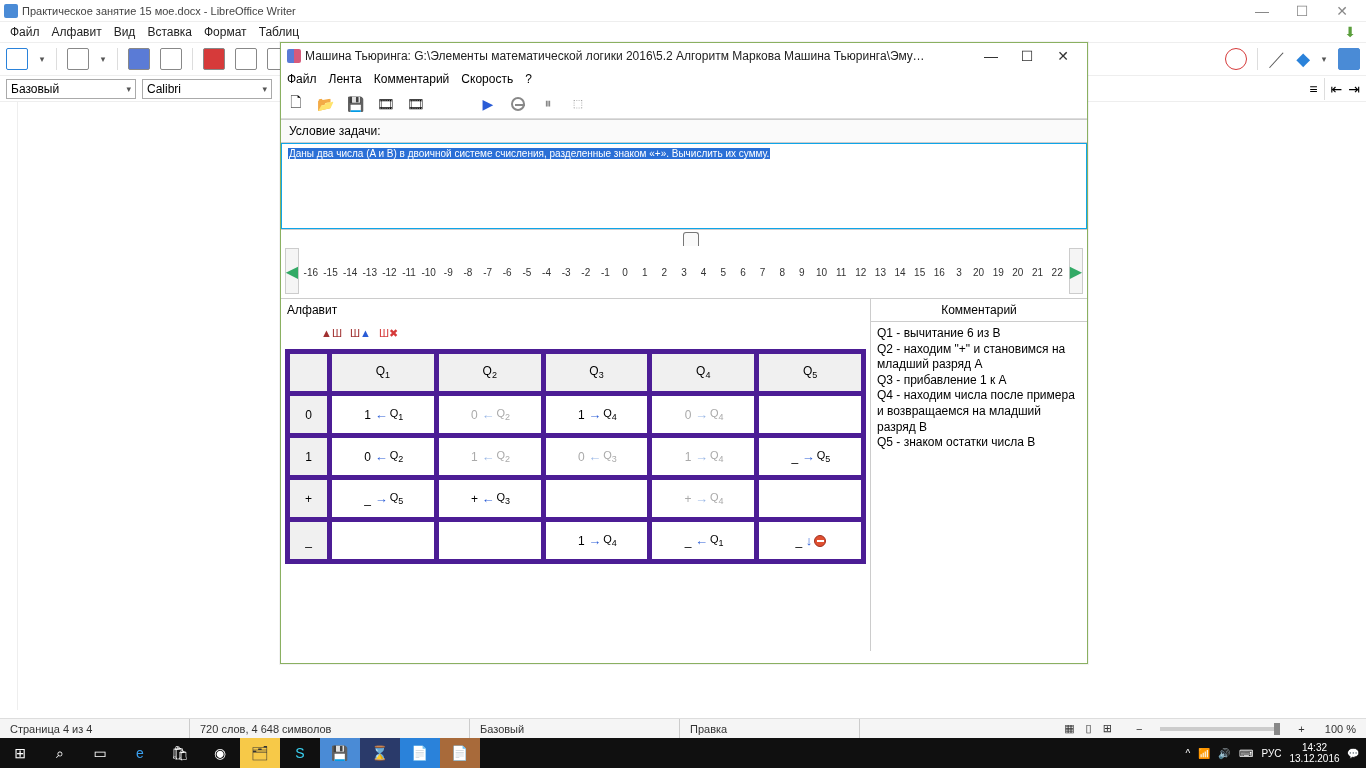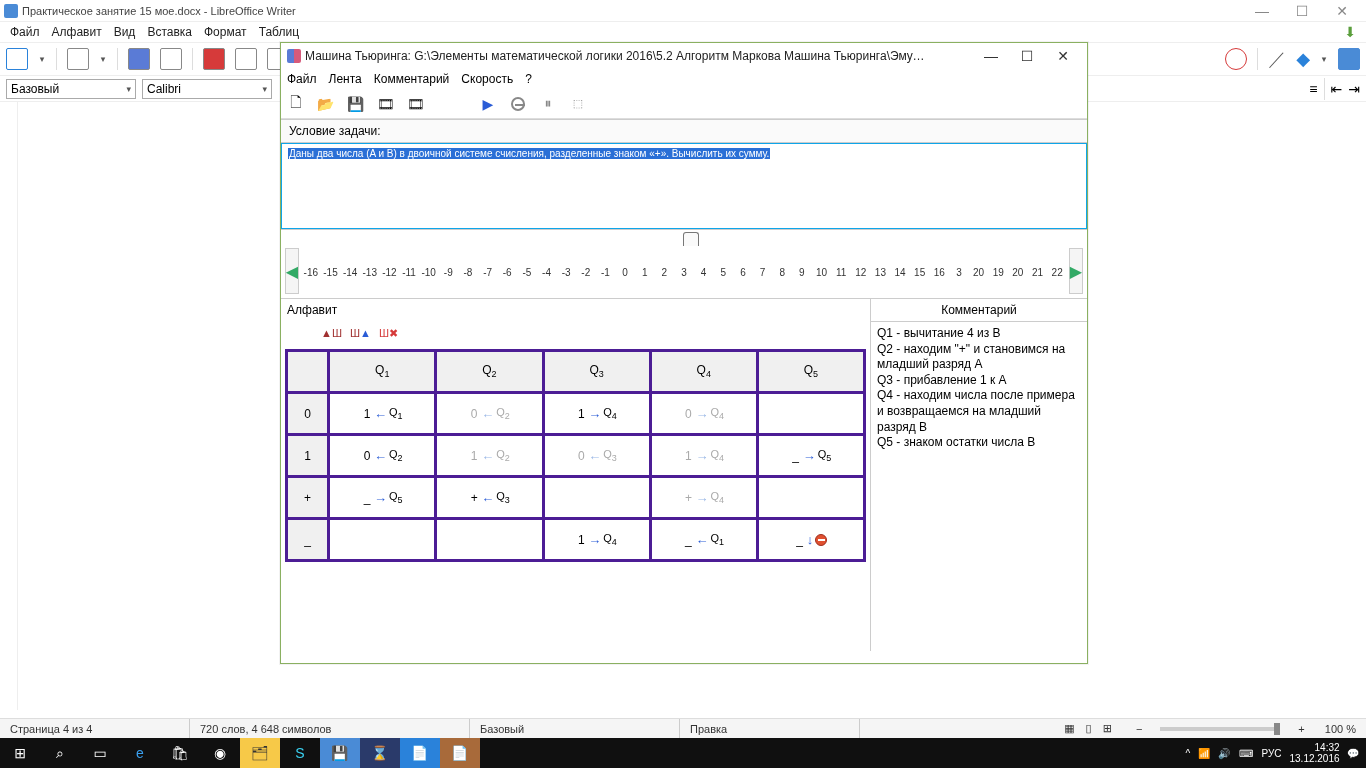--- a/index.html
+++ b/index.html
@@ -31,21 +31,21 @@
 .lo-status > div { padding: 0 10px; }
 .lo-status .sseg { border-right: 1px solid #ccc; height: 100%; display: flex; align-items: center; }
 .lo-status .flex { flex: 1; }
 .lo-status .zoom-slider { width: 120px; height: 4px; background: #ccc; position: relative; margin: 0 8px; }
 .lo-status .zoom-slider::after { content: ""; position: absolute; right: 0; top: -4px; width: 6px; height: 12px; background: #888; }
 
 
 .taskbar { position: absolute; left: 0; bottom: 0; width: 1366px; height: 30px; background: #101010; display: flex; align-items: center; }
 .taskbar .ti { width: 40px; height: 30px; display: flex; align-items: center; justify-content: center; color: #fff; font-size: 14px; }
 .taskbar .tray { margin-left: auto; display: flex; align-items: center; color: #fff; font-size: 10px; gap: 8px; padding-right: 6px; }
-.taskbar .clock { text-align: right; line-height: 1.1; }
+.taskbar .clock { text-align: center; line-height: 1.1; }
 
 
 .tm-window { position: absolute; left: 280px; top: 42px; width: 808px; height: 622px; background: #fff; border: 1px solid #8ab061; box-shadow: 0 0 0 1px rgba(0,0,0,0.05); }
 .tm-titlebar { height: 26px; display: flex; align-items: center; padding: 0 6px; font-size: 12px; color: #222; }
 .tm-titlebar .tico { width: 14px; height: 14px; margin-right: 4px; background: linear-gradient(90deg,#5a7bd6 50%,#d65a7b 50%); border-radius: 2px; }
 .tm-titlebar .spacer { flex: 1; }
 .tm-titlebar .wbtn { width: 36px; text-align: center; font-size: 14px; color: #333; }
 .tm-menubar { height: 20px; display: flex; align-items: center; padding: 0 6px; font-size: 12px; gap: 12px; }
 .tm-toolbar { height: 30px; display: flex; align-items: center; padding: 0 6px; gap: 12px; border-bottom: 1px solid #ddd; }
 .tm-toolbar .ticon { width: 18px; height: 18px; display: flex; align-items: center; justify-content: center; font-size: 14px; }
@@ -69,21 +69,21 @@
 
 .tm-lower { display: flex; height: 352px; }
 .tm-left { width: 590px; border-right: 1px solid #ccc; display: flex; flex-direction: column; }
 .tm-right { flex: 1; display: flex; flex-direction: column; }
 .tm-alpha-row { display: flex; align-items: center; padding: 4px 6px; gap: 4px; font-size: 12px; }
 .tm-alpha-row input { flex: 1; height: 20px; border: 1px solid #999; padding: 0 4px; font-size: 12px; }
 .tm-tool-row { height: 24px; display: flex; align-items: center; gap: 8px; padding: 0 40px; font-size: 11px; color: #a03030; }
 .tm-tool-row span.b { color: #2a5cd6; }
 
 .tm-table { border-collapse: collapse; margin: 4px; font-size: 12px; }
-.tm-table th, .tm-table td { border: 3px solid #4c1d95; width: 66px; height: 42px; text-align: center; padding: 0; }
+.tm-table th, .tm-table td { border: 5px solid #4c1d95; width: 66px; height: 42px; text-align: center; padding: 0; }
 .tm-table th.rowh, .tm-table td.rowh { width: 26px; background: #f0f0f0; font-weight: normal; }
 .tm-table thead th { background: #f0f0f0; font-weight: normal; }
 .tm-table thead th:first-child { width: 26px; }
 .tm-cellv { display: flex; align-items: center; justify-content: center; gap: 2px; font-size: 12px; }
 .tm-cellv .sym { min-width: 10px; }
 .tm-cellv .arr { color: #2a5cd6; font-weight: bold; font-size: 13px; }
 .tm-cellv .st { font-size: 11px; }
 .tm-cellv.dim { color: #aaa; }
 .tm-cellv.dim .arr { color: #9bb8e6; }
 .halt-dot { width: 12px; height: 12px; border-radius: 50%; background: #e05030; border: 1px solid #a03020; display: inline-block; position: relative; }
@@ -428,21 +428,21 @@
                   <span class="halt-dot"></span>
                 </div>
               </td>
             </tr>
           </tbody>
         </table>
     </div>
     <div class="tm-right">
       <div class="tm-right-hdr">Комментарий</div>
       <div class="tm-comments" id="tm-comments">
-          <div>Q1 - вычитание 4 из B</div>
+          <div>Q1 - вычитание 6 из B</div>
           <div>Q2 - находим "+" и становимся на младший разряд A</div>
           <div>Q3 - прибавление 1 к A</div>
           <div>Q4 - находим числа после примера и возвращаемся на младший разряд B</div>
           <div>Q5 - знаком остатки числа B</div>
         </div>
     </div>
   </div>
 </div>
 
 <div class="lo-status">

